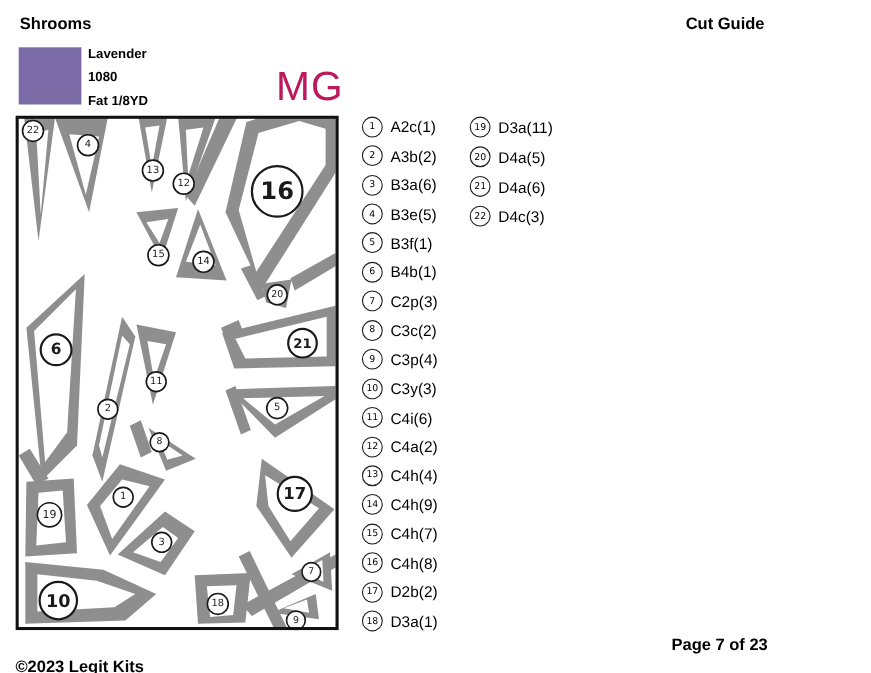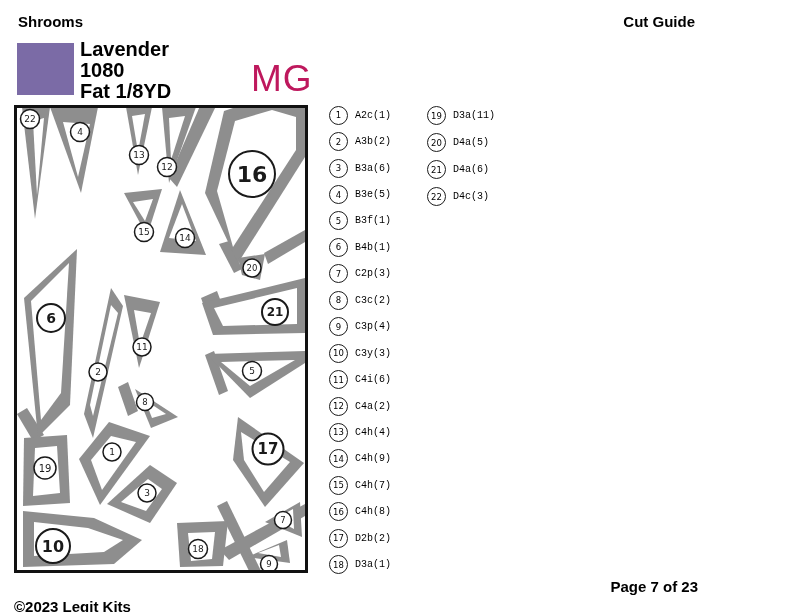--- a/index.html
+++ b/index.html
@@ -3,33 +3,33 @@
 <meta charset="utf-8">
 <style>
   html,body{margin:0;padding:0;background:#fff;}
   .page{position:relative;width:712px;height:612px;background:#fff;overflow:hidden;
         font-family:"Liberation Sans",sans-serif;color:#000;}
   .hdr{position:absolute;top:13px;font-size:15px;font-weight:700;white-space:nowrap;}
   .hdr-left{left:18px;}
   .hdr-center{left:0;right:0;text-align:center;}
   .hdr-right{right:17px;}
   .swatch{position:absolute;left:17px;top:43px;width:57px;height:52px;}
-  .fabric-info{position:absolute;left:80px;top:39px;font-size:20px;font-weight:700;line-height:21px;}
+  .fabric-info{position:absolute;left:80px;top:39px;font-size:12px;font-weight:700;line-height:21px;}
   .mg-tag{position:absolute;left:251px;top:58px;font-size:37px;color:#be185d;
           font-family:"Liberation Sans",sans-serif;letter-spacing:1px;}
   .diagram{position:absolute;left:14px;top:105px;width:294px;height:468px;}
   .legend-col{position:absolute;display:flex;flex-direction:column;}
   .legend-col1{left:329px;top:102px;}
   .legend-col2{left:427px;top:102px;}
   .legend-row{height:26.45px;display:flex;align-items:center;}
   .legend-col2 .legend-row{height:27px;}
   .lnum{width:17px;height:17px;border:1.4px solid #1c1c1c;border-radius:50%;
         display:flex;align-items:center;justify-content:center;font-size:8.5px;
         font-family:"DejaVu Sans",sans-serif;flex:0 0 auto;}
-  .llab{margin-left:7px;font-size:10px;font-family:Liberation Mono, monospace;}
+  .llab{margin-left:7px;font-size:14px;font-family:Liberation Sans, sans-serif;}
   .ftr{position:absolute;top:578px;font-size:15px;font-weight:700;}
   .ftr-left{left:14px;margin-top:20px;}
   .ftr-right{right:14px;}
 </style>
 </head>
 <body>
 
 <div class="page">
 
   <div class="hdr hdr-left">Shrooms</div>

